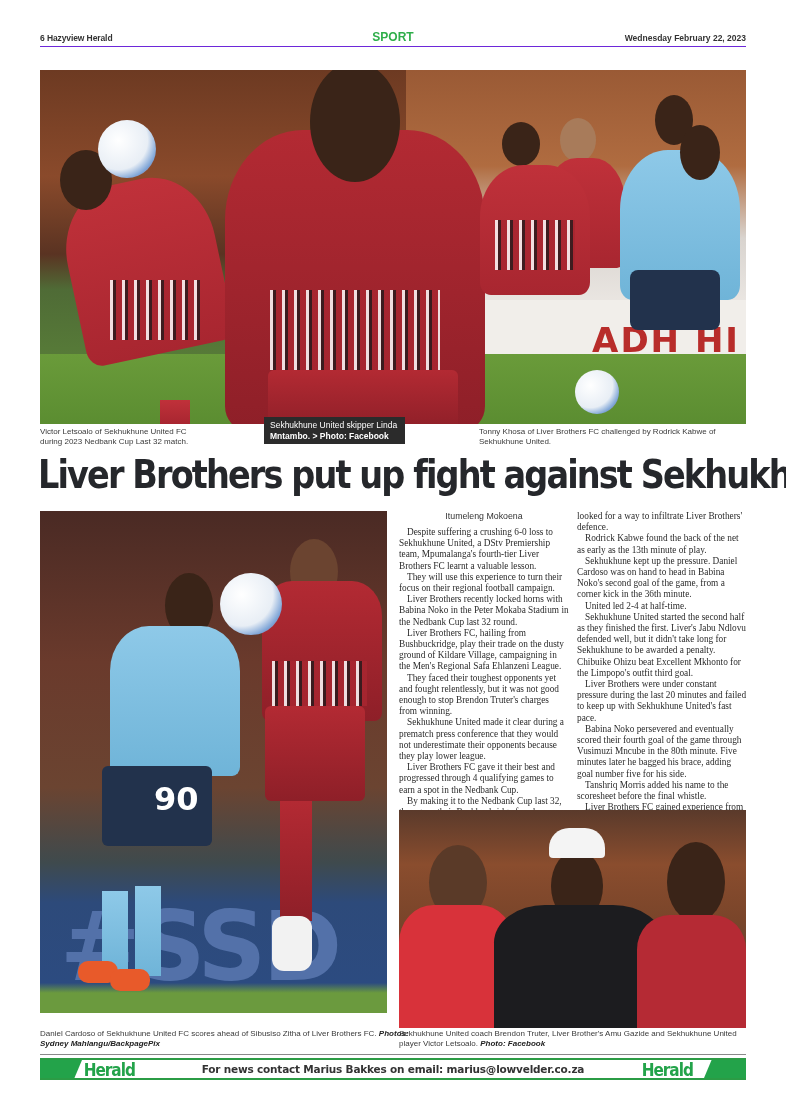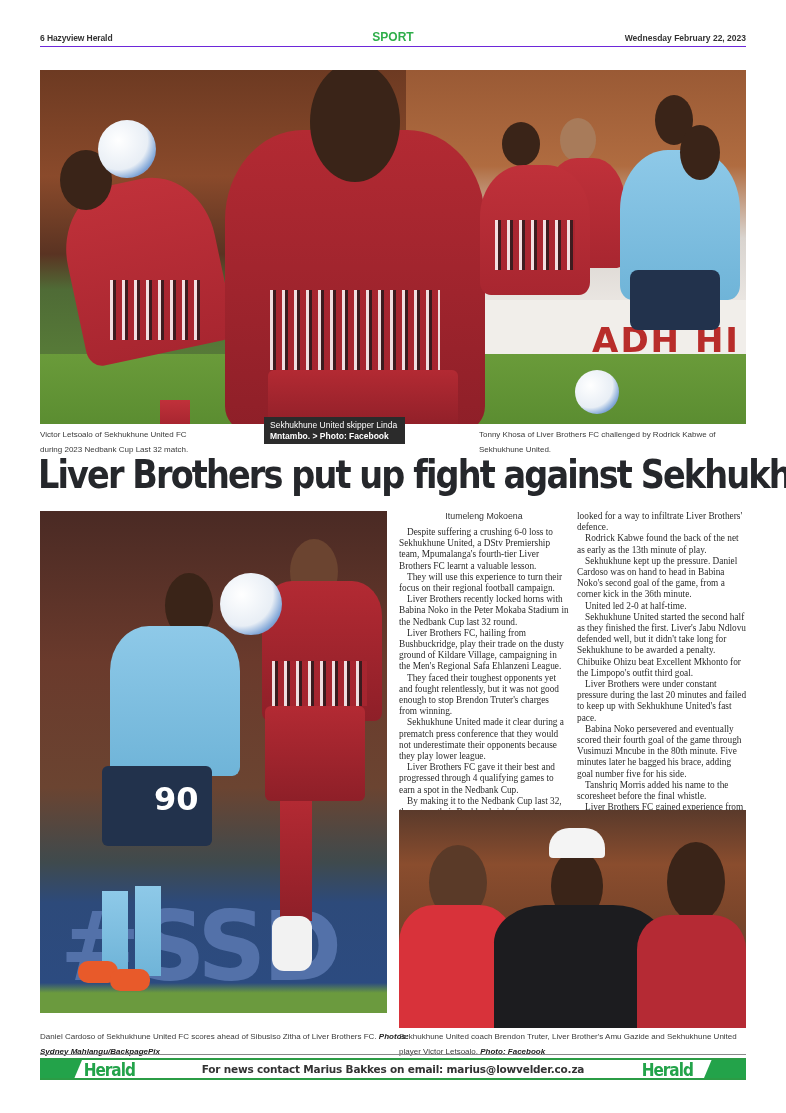--- a/index.html
+++ b/index.html
@@ -27,21 +27,21 @@
   .p-dred { background: linear-gradient(180deg, #b32a33, #8e1f28); }
   .p-blue { background: linear-gradient(180deg, #8ec9e8, #6fb4d8); }
   .p-navy { background: #22324c; }
   .skin { background: #3a2418; border-radius: 50%; position: absolute; }
   .ball { position: absolute; border-radius: 50%; background: radial-gradient(circle at 35% 35%, #ffffff 0%, #e8eef5 55%, #7aa2d6 75%, #e4553b 90%); }
   .stripes { position: absolute; background: repeating-linear-gradient(90deg, #fff 0 3px, #2a1a1c 3px 6px, #a82630 6px 12px); opacity: 0.85; }
 
   .overlay-caption { position: absolute; left: 264px; top: 417px; width: 141px; height: 27px; background: #2b2b2b; color: #fff; font-size: 8.5px; line-height: 11px; padding: 3px 6px; }
   .overlay-caption .credit { font-weight: bold; }
 
-  .cap { position: absolute; font-size: 8px; line-height: 15px; color: #3a3a3a; }
+  .cap { position: absolute; font-size: 8px; line-height: 10px; color: #3a3a3a; }
   .cap b { font-weight: bold; font-style: italic; color: #222; }
 
   
   .headline { position: absolute; left: 38px; top: 452px; width: 720px; font-family: "DejaVu Sans", sans-serif; font-weight: bold; font-size: 39px; letter-spacing: -2.2px; color: #25272b; transform: scaleX(0.86); transform-origin: left top; white-space: nowrap; }
 
   .left-photo { left: 40px; top: 511px; width: 347px; height: 502px;
     background: linear-gradient(180deg, #4a2a24 0%, #6a3a2c 30%, #6b4431 55%, #3f4a4d 70%, #2d4a7a 78%, #2c4b80 94%, #6b9a3e 96%, #6b9a3e 100%); }
   .ssd-text { position: absolute; left: 20px; top: 380px; font-size: 96px; font-weight: bold; color: #5876ae; font-family: "DejaVu Sans", sans-serif; letter-spacing: -4px; opacity: 0.9; }
 
   .right-photo { left: 399px; top: 810px; width: 347px; height: 218px;
@@ -153,21 +153,21 @@
   <p>Sekhukhune United made it clear during a prematch press conference that they would not underestimate their opponents because they play lower league.</p>
   <p>Liver Brothers FC gave it their best and progressed through 4 qualifying games to earn a spot in the Nedbank Cup.</p>
   <p>By making it to the Nedbank Cup last 32, they gave their Bushbuckridge fans hope.</p>
   <p>It was a resounding win for Babina Noko. They pushed the tempo on the pitch and</p>
 </div>
 
 <div class="col" style="left:577px;top:511px;">
   <p class="noindent">looked for a way to infiltrate Liver Brothers' defence.</p>
   <p>Rodrick Kabwe found the back of the net as early as the 13th minute of play.</p>
   <p>Sekhukhune kept up the pressure. Daniel Cardoso was on hand to head in Babina Noko's second goal of the game, from a corner kick in the 36th minute.</p>
-  <p>United led 2-0 at half-time.</p>
+  <p>United led 2-4 at half-time.</p>
   <p>Sekhukhune United started the second half as they finished the first. Liver's Jabu Ndlovu defended well, but it didn't take long for Sekhukhune to be awarded a penalty. Chibuike Ohizu beat Excellent Mkhonto for the Limpopo's outfit third goal.</p>
   <p>Liver Brothers were under constant pressure during the last 20 minutes and failed to keep up with Sekhukhune United's fast pace.</p>
   <p>Babina Noko persevered and eventually scored their fourth goal of the game through Vusimuzi Mncube in the 80th minute. Five minutes later he bagged his brace, adding goal number five for his side.</p>
   <p>Tanshriq Morris added his name to the scoresheet before the final whistle.</p>
   <p>Liver Brothers FC gained experience from this encounter and they will be focusing on winning the fourth tier league and making it to the third tier.</p>
 </div>
 
 <div class="photo right-photo">
   <div class="skin" style="left:30px;top:35px;width:58px;height:75px;background:#5a3a28;"></div>
   <div style="position:absolute;left:0;top:95px;width:115px;height:125px;background:#d8323a;border-radius:30% 30% 0 0;"></div>

